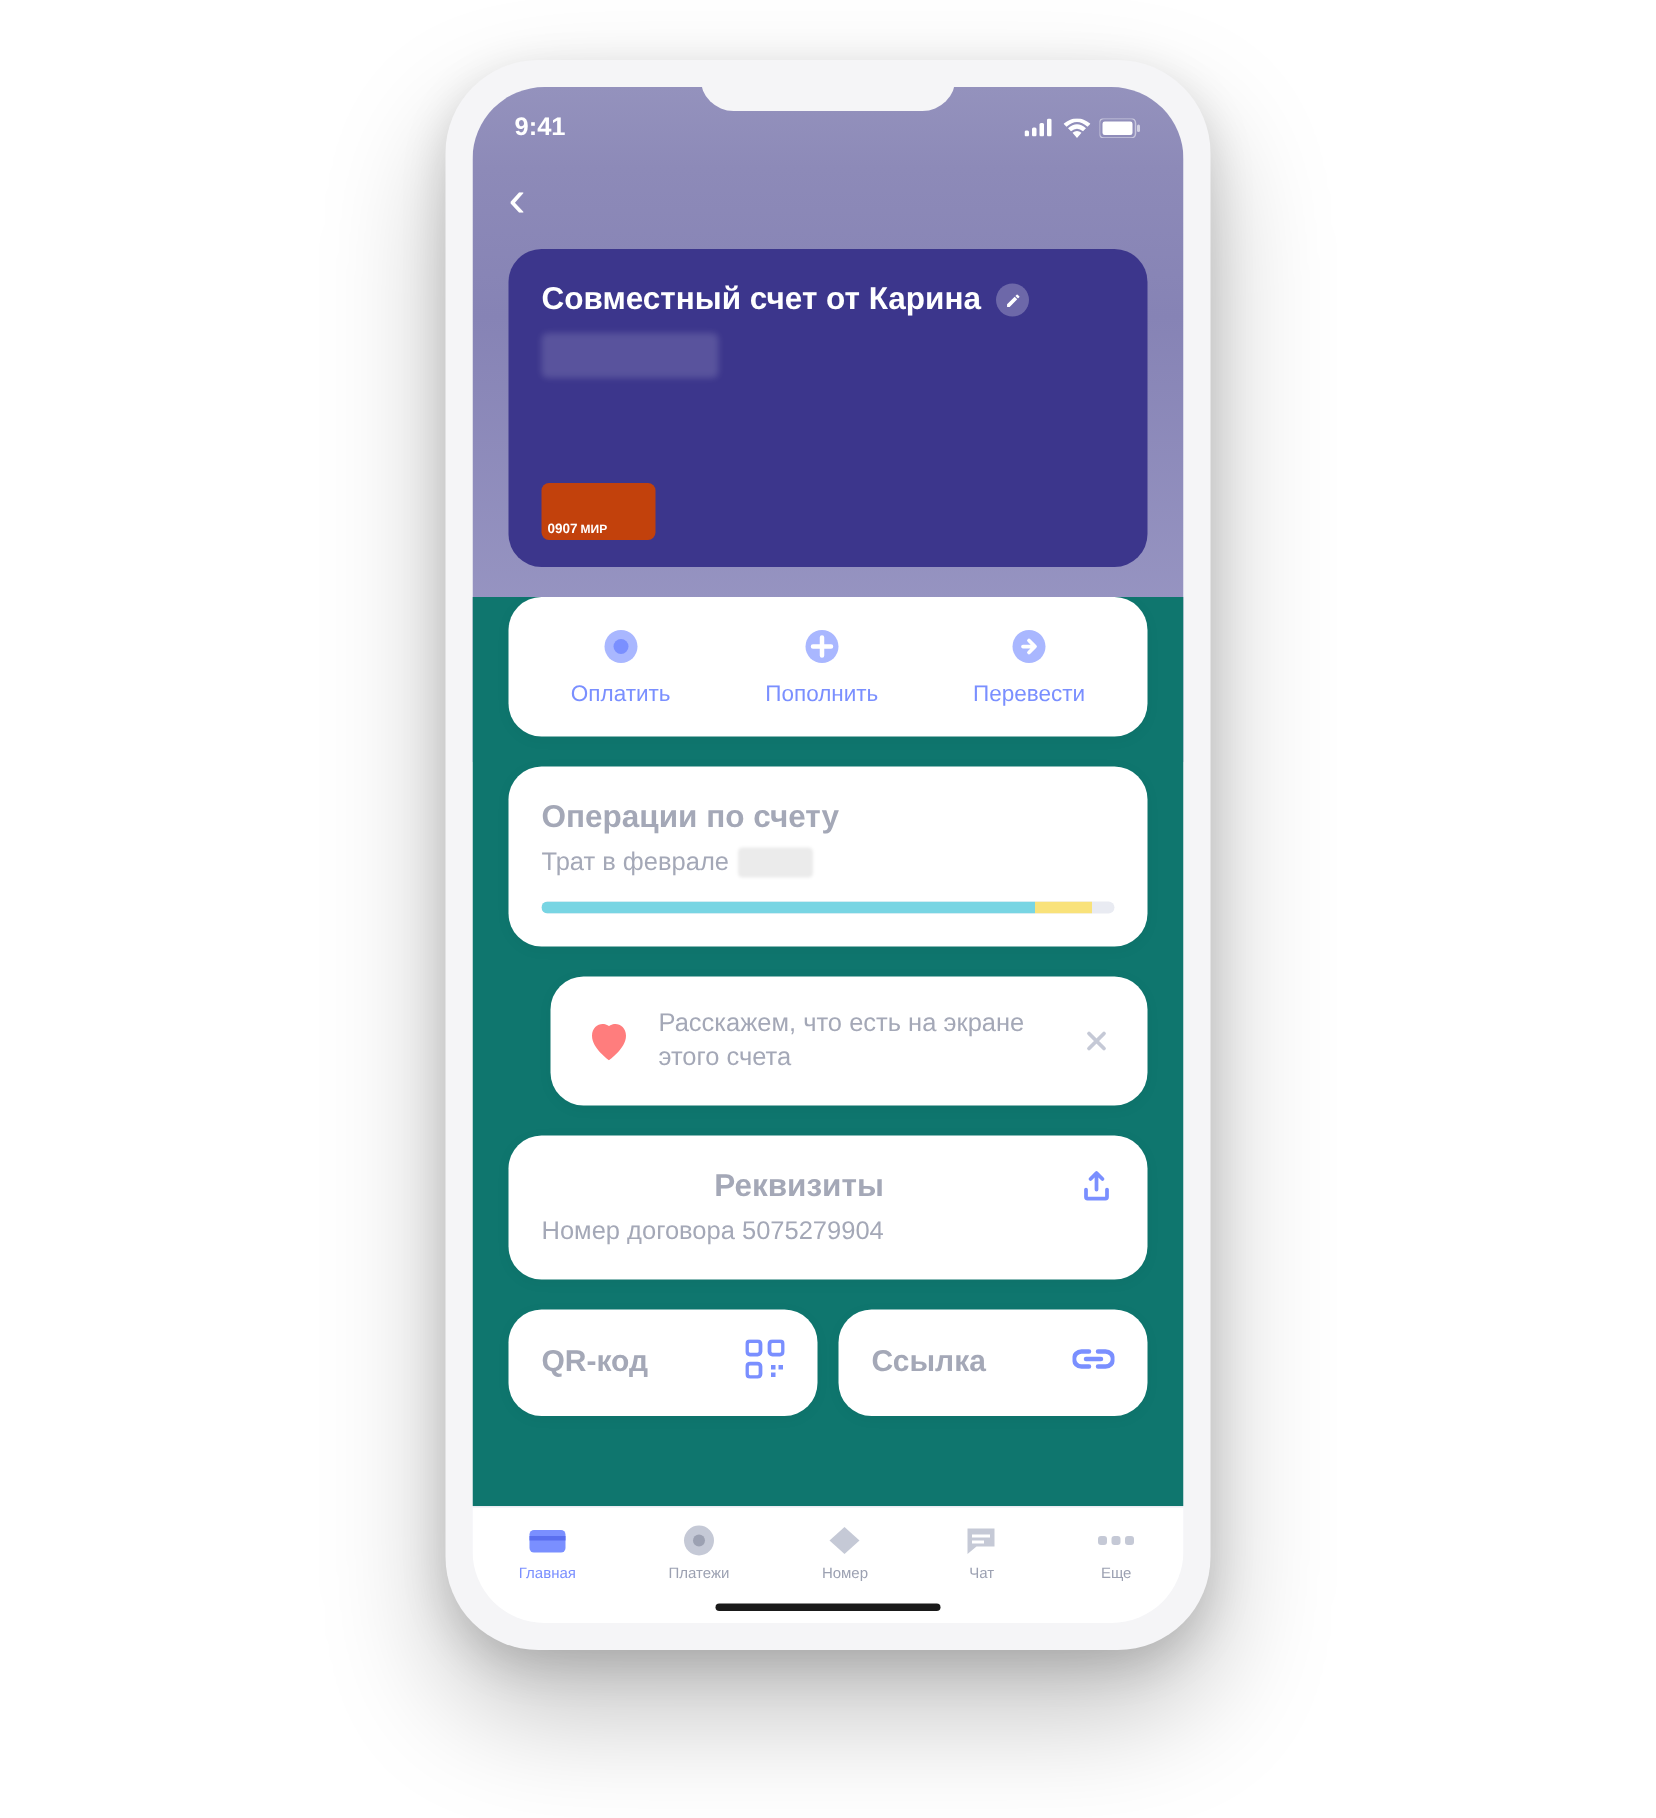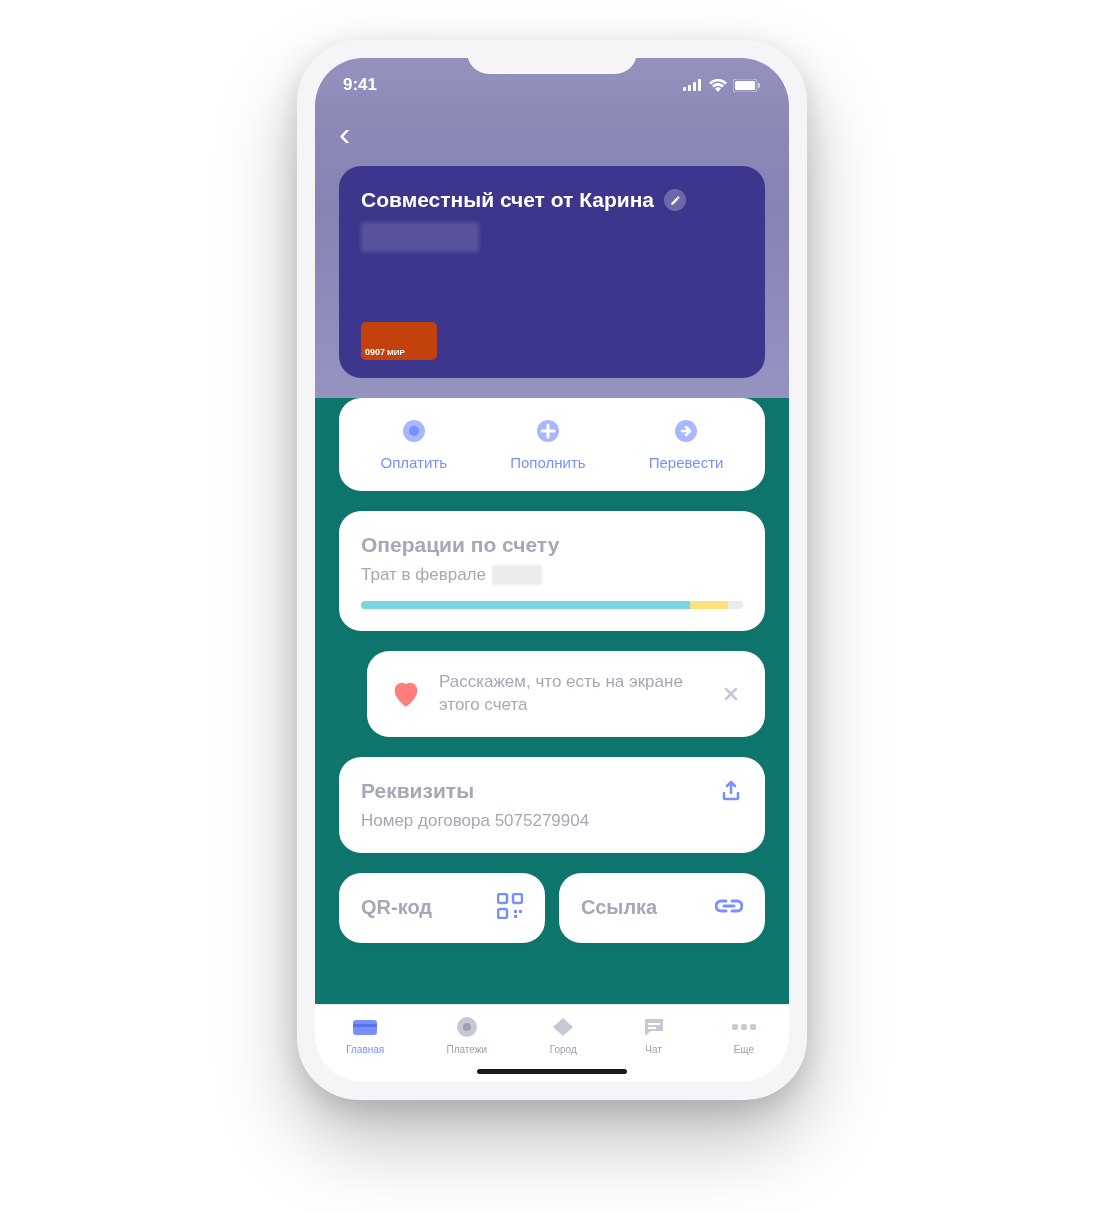--- a/index.html
+++ b/index.html
@@ -30,21 +30,21 @@
     .section-sub { color: #a4a8b7; font-size: 17px; margin-bottom: 16px; display: flex; align-items: center; gap: 6px; }
     .sub-blur { width: 50px; height: 20px; background: rgba(0,0,0,0.08); border-radius: 3px; filter: blur(1px); }
     .progress-bar { height: 8px; background: #e9ebf2; border-radius: 5px; overflow: hidden; display: flex; }
     .progress-seg-1 { height: 100%; width: 86%; background: #78d5e3; }
     .progress-seg-2 { height: 100%; width: 10%; background: #f9e27a; }
     .tip-card { background: #fff; border-radius: 22px; padding: 20px 22px; margin-bottom: 20px; display: flex; align-items: center; gap: 16px; box-shadow: 0 2px 10px rgba(0,0,0,0.04); margin-left: 28px; }
     .heart-icon { width: 34px; height: 34px; flex-shrink: 0; }
     .tip-text { flex: 1; color: #a4a8b7; font-size: 17px; line-height: 1.35; }
     .tip-close { width: 24px; height: 24px; display: flex; align-items: center; justify-content: center; cursor: pointer; color: #c5c9d6; }
     .details-card { background: #fff; border-radius: 22px; padding: 22px; margin-bottom: 20px; box-shadow: 0 2px 10px rgba(0,0,0,0.04); }
-    .details-header { display: flex; justify-content: space-between; align-items: flex-start; }
+    .details-header { display: flex; justify-content: space-between; align-items: flex-start; text-align: right; }
     .share-icon { cursor: pointer; }
     .details-title { color: #a4a8b7; font-size: 21px; font-weight: 700; margin-bottom: 8px; }
     .details-sub { color: #a4a8b7; font-size: 17px; }
     .two-col { display: flex; gap: 14px; }
     .half-card { flex: 1; background: #fff; border-radius: 22px; padding: 20px 22px; display: flex; align-items: center; justify-content: space-between; box-shadow: 0 2px 10px rgba(0,0,0,0.04); cursor: pointer; }
     .half-title { color: #a4a8b7; font-size: 20px; font-weight: 700; }
     .bottom-nav { height: 78px; background: #fff; border-top: 1px solid #eaecf2; display: flex; justify-content: space-around; align-items: flex-start; padding-top: 10px; }
     .nav-item { display: flex; flex-direction: column; align-items: center; gap: 5px; cursor: pointer; }
     .nav-icon { width: 28px; height: 24px; display: flex; align-items: center; justify-content: center; }
     .nav-label { font-size: 10px; color: #9ca1b2; }
@@ -217,21 +217,21 @@
             </svg>
           </span>
         <span class="nav-label">Платежи</span>
       </div>
       <div class="nav-item">
         <span class="nav-icon">
             <svg width="26" height="22" viewBox="0 0 26 22">
               <path d="M13 2l10 9-10 9L3 11z" fill="#c5c9d6"></path>
             </svg>
           </span>
-        <span class="nav-label">Город</span>
+        <span class="nav-label">Номер</span>
       </div>
       <div class="nav-item">
         <span class="nav-icon">
             <svg width="24" height="22" viewBox="0 0 24 22">
               <path d="M3 3h18v12H9l-6 5V3z" fill="#c5c9d6"></path>
               <rect x="6" y="7" width="12" height="2" fill="#fff"></rect>
               <rect x="6" y="11" width="8" height="2" fill="#fff"></rect>
             </svg>
           </span>
         <span class="nav-label">Чат</span>

